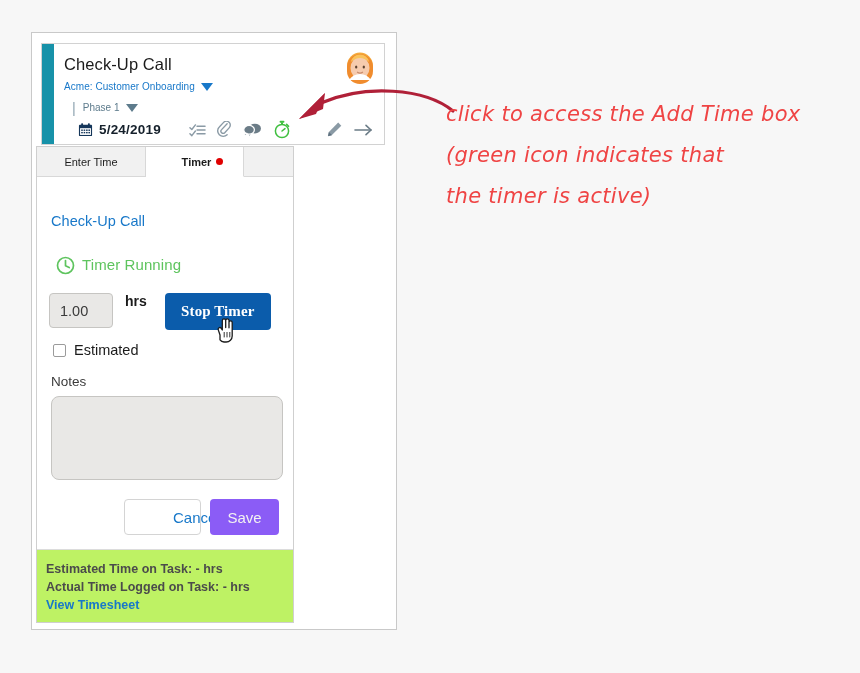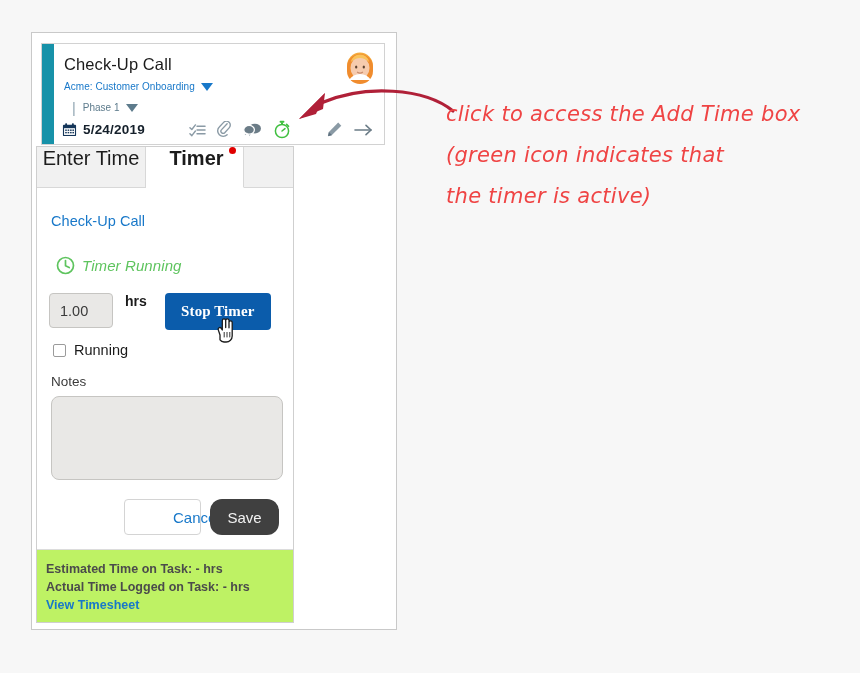--- a/index.html
+++ b/index.html
@@ -34,52 +34,52 @@
   #task-project-row{margin-top:3px;display:flex;align-items:center;gap:6px;}
   #task-project{font-size:10px;color:#1878c9;line-height:19px;letter-spacing:.05px;}
   .caret{width:0;height:0;border-left:6px solid transparent;border-right:6px solid transparent;
          border-top:8px solid #1878c9;display:inline-block;}
   .caret.gray{border-top-color:#5d7b8c;}
   #task-phase-row{margin-top:2px;display:flex;align-items:center;gap:7px;padding-left:8px;}
   #task-phase{font-size:10px;color:#5d7b8c;line-height:19px;}
   .pipe{color:#8fa4b1;font-size:14.5px;}
 
   
-  #meta-row{position:absolute;left:20px;bottom:5px;right:8px;display:flex;align-items:center;}
+  #meta-row{position:absolute;left:36px;bottom:5px;right:8px;display:flex;align-items:center;}
   #task-date{font-size:13.5px;color:#15202b;font-weight:bold;margin-left:6px;letter-spacing:.2px;}
   #icon-row{margin-left:auto;display:flex;align-items:center;gap:11px;padding-right:2px;}
   .icn{display:inline-block;line-height:0;}
 
   
   #avatar{position:absolute;right:7px;top:6px;width:34px;height:34px;}
 
   
   #timer-popup{
     position:absolute;left:36px;top:146px;width:258px;height:477px;
     background:#ffffff;border:1px solid #cfcfcf;box-sizing:border-box;
   }
   
   #tab-bar{position:absolute;left:0;top:0;height:45px;width:100%;display:flex;}
   .tab{
-    height:41px;box-sizing:border-box;background:#f1f1f1;border-right:1px solid #d8d8d8;
-    border-bottom:1px solid #d8d8d8;display:flex;justify-content:center;
-    font-size:20px;color:#1c1c1c;
+    height:30px;box-sizing:border-box;background:#f1f1f1;border-right:1px solid #d8d8d8;
+    border-bottom:1px solid #d8d8d8;display:flex;align-items:center;justify-content:center;
+    font-size:11px;color:#1c1c1c;
   }
   .tab.active{background:#ffffff;border-bottom:1px solid transparent;font-weight:bold;}
   #tab-enter-time{width:109px;}
   #tab-timer{width:98px;gap:5px;padding-left:16px;}
   #tab-blank{flex:1;border-right:none;}
   .red-dot{width:7px;height:7px;border-radius:50%;background:#e00000;display:inline-block;}
 
   
   #popup-body{position:absolute;left:0;top:46px;width:100%;}
   #popup-task-link{
     margin:20px 0 0 14px;font-size:14.5px;color:#1878c9;letter-spacing:.05px;
   }
-  #timer-status-row{display:flex;align-items:center;gap:7px;margin:27px 0 0 19px;font-style:italic;}
+  #timer-status-row{display:flex;gap:7px;margin:27px 0 0 19px;}
   #timer-status-text{font-size:15px;color:#5ec45e;letter-spacing:.1px;}
 
   #hours-row{display:flex;align-items:flex-start;margin:18px 0 0 12px;}
   #hours-input{
     width:64px;height:35px;background:#e9e8e6;border:1px solid #c6c5c2;border-radius:4px;
     box-sizing:border-box;font-size:14.5px;color:#3a3a3a;text-align:left;padding-left:10px;
     font-family:inherit;
   }
   #hours-unit{font-size:14px;font-weight:bold;color:#1b1b1b;margin-left:12px;}
   #stop-timer-button{
@@ -99,21 +99,21 @@
     display:block;margin:7px 0 0 14px;width:232px;height:84px;background:#e9e8e6;
     border:1px solid #c6c5c2;border-radius:8px;box-sizing:border-box;resize:none;
     font-family:inherit;font-size:13px;color:#3a3a3a;padding:7px;
   }
   #action-row{display:flex;justify-content:flex-end;gap:9px;margin:19px 14px 0 0;}
   #cancel-button{
     width:77px;height:36px;background:#ffffff;border:1px solid #d4d4d4;border-radius:4px;
     color:#1878c9;font-size:15px;font-family:inherit;cursor:pointer;padding-left:48px;
   }
   #save-button{
-    width:69px;height:36px;background:#404040;border:none;border-radius:12px;
+    width:69px;height:36px;background:#8b5cf6;border:none;border-radius:4px;
     color:#f2f2f2;font-size:15px;font-family:inherit;cursor:default;
   }
 
   
   #popup-footer{
     position:absolute;left:0;bottom:0;width:100%;height:73px;background:#bef264;
     border-top:1px solid #dcdcdc;box-sizing:border-box;padding:10px 0 0 9px;font-weight:bold;
   }
   .footer-line{font-size:12.5px;color:#4b4b4b;line-height:18px;}
   #view-timesheet-link{font-size:12.5px;color:#1878c9;line-height:19px;}
@@ -264,21 +264,21 @@
       </div>
 
       <div id="hours-row">
         <input id="hours-input" type="text" value="1.00" style="">
         <span id="hours-unit">hrs</span>
         <button id="stop-timer-button">Stop Timer</button>
       </div>
 
       <div id="billable-row">
         <span id="billable-checkbox"></span>
-        <span id="billable-label">Running</span>
+        <span id="billable-label">Estimated</span>
       </div>
 
       <div id="notes-label">Notes</div>
       <textarea id="notes-input" placeholder="" style=""></textarea>
 
       <div id="action-row">
         <button id="cancel-button">Cancel</button>
         <button id="save-button">Save</button>
       </div>
     </div>

